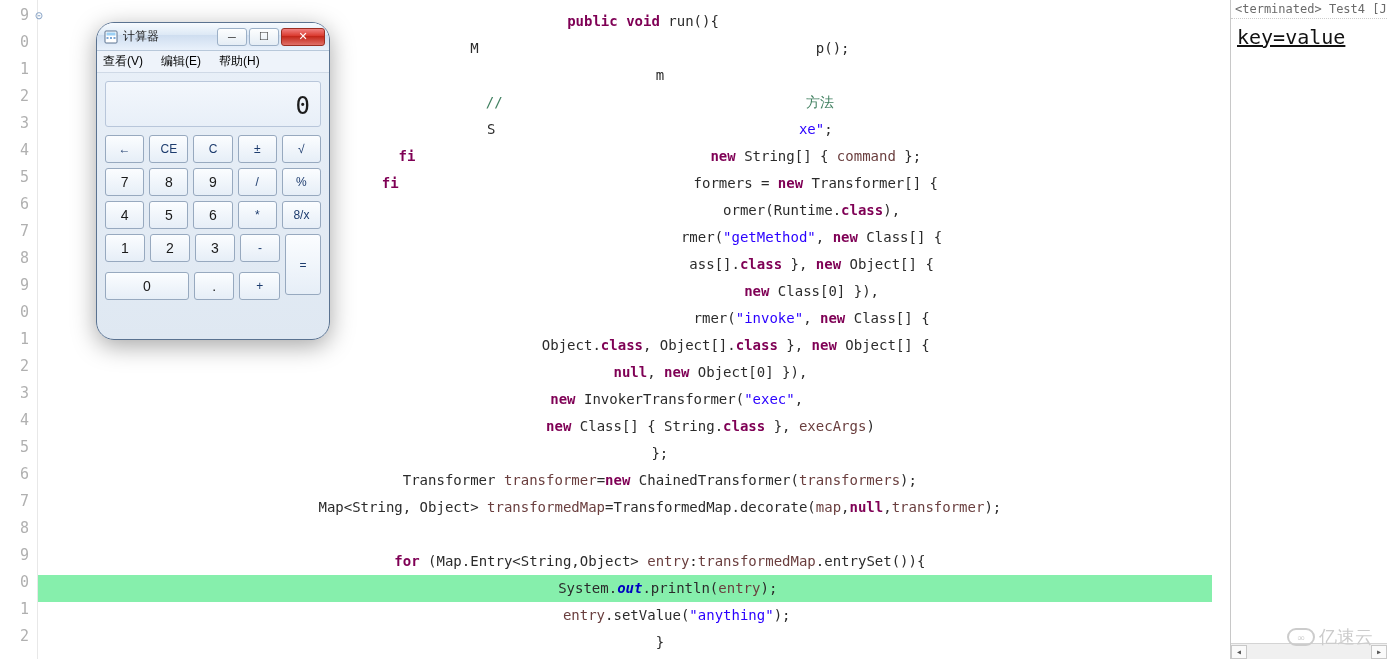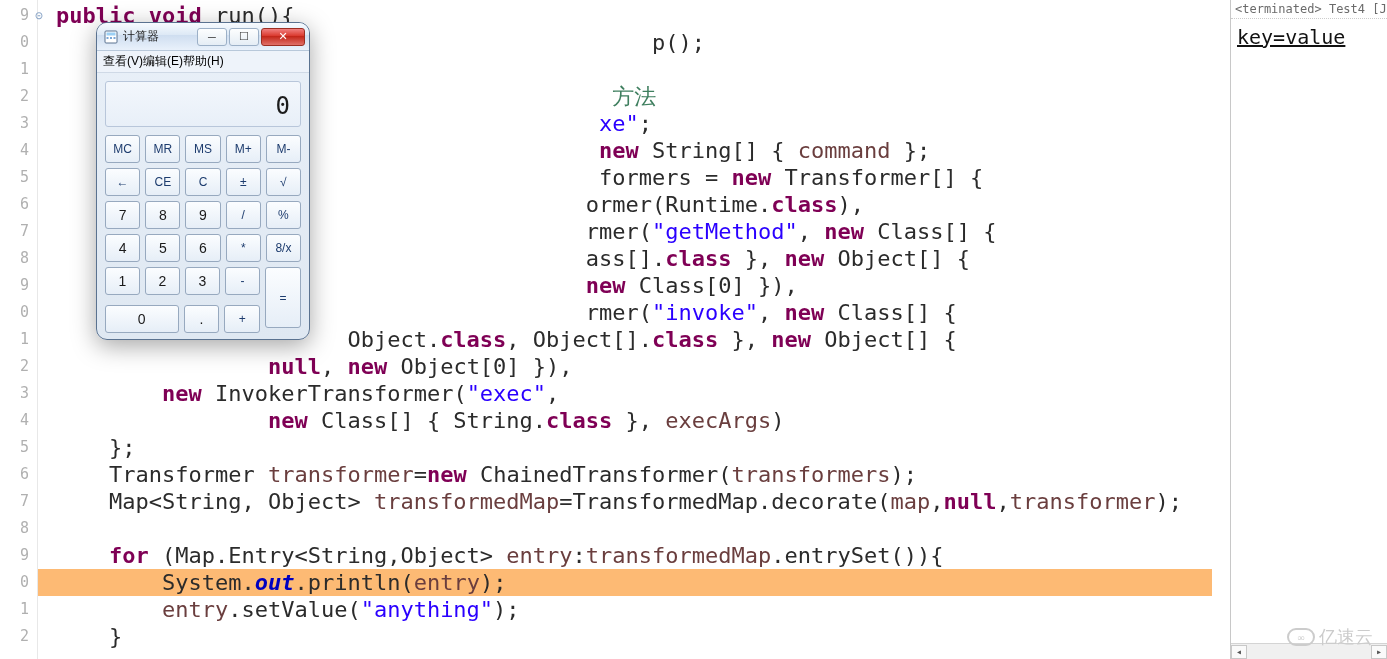--- a/index.html
+++ b/index.html
@@ -37,45 +37,46 @@
       content: "⊝";
       position: absolute;
       right: -14px;
       color: #8aa5c7;
       font-size: 13px;
     }
     .code {
       flex: 1;
       padding-left: 18px;
       font-family: Consolas, "Microsoft YaHei", monospace;
-      font-size: 22px;
+      font-size: 14px;
       line-height: 27px;
-      padding-top: 2px;
+      padding-top: 8px;
       white-space: pre;
       color: #2b2b2b;
+      text-align: center;
     }
     .code .line { height: 27px; }
-    .code .hl { background: #fdba74; margin-left:-18px; padding-left:18px; width:100%; }
+    .code .hl { background: #86efac; margin-left:-18px; padding-left:18px; width:100%; }
     .kw   { color: #7f0055; font-weight: bold; }
     .str  { color: #2a00ff; }
     .fld  { color: #0000c0; font-style: italic; font-weight:bold;}
     .mtd  { color: #2b2b2b; }
     .cmt  { color: #3f7f5f; }
     .varref { color: #6a3e3e;}
 
     
     .calc-window {
       position: absolute;
       left: 96px;
       top: 22px;
-      width: 214px;
+      width: 234px;
       height: 318px;
       background: linear-gradient(#e9f0f8, #dfe8f2);
       border: 1px solid #5a7290;
-      border-radius: 11px;
+      border-radius: 18px;
       box-shadow: 0 6px 24px rgba(0,0,0,.35);
       overflow: hidden;
     }
     .titlebar {
       height: 28px;
       background: linear-gradient(#f7fbff, #dce8f5 45%, #cfdef0 46%, #e9f1fb);
       display: flex;
       align-items: center;
       padding: 0 4px 0 6px;
       font-size: 12px;
@@ -99,21 +100,21 @@
       background: linear-gradient(#fdfefe,#e5edf5);
       cursor:default;
     }
     .winbtn.close {
       background: linear-gradient(#f08080,#d9362a 45%,#c32619 46%,#e07068);
       border-color:#9b2e22; color:#fff; width:44px;
     }
     .menubar {
       height: 22px;
       display:flex; align-items:center;
-      padding: 0 6px; gap:0;
+      padding: 0 6px; gap:18px;
       font-size: 12px; color:#000;
       background: #eef3fa;
       border-bottom:1px solid #cfd9e6;
     }
     .display {
       margin: 8px;
       height: 46px;
       background: linear-gradient(#f3f7fc,#e8eff8);
       border:1px solid #b8c6da;
       border-radius:3px;
@@ -224,27 +225,20 @@
     <span class="winbtn close">✕</span>
   </div>
   <div class="menubar">
     <span>查看(V)</span>
     <span>编辑(E)</span>
     <span>帮助(H)</span>
   </div>
   <div class="display">0</div>
   <div class="keypad">
       <div class="krow">
-        <div class="kbtn">MC</div>
-        <div class="kbtn">MR</div>
-        <div class="kbtn">MS</div>
-        <div class="kbtn">M+</div>
-        <div class="kbtn">M-</div>
-      </div>
-      <div class="krow">
         <div class="kbtn">←</div>
         <div class="kbtn">CE</div>
         <div class="kbtn">C</div>
         <div class="kbtn">±</div>
         <div class="kbtn">√</div>
       </div>
       <div class="krow">
         <div class="kbtn num">7</div>
         <div class="kbtn num">8</div>
         <div class="kbtn num">9</div>

